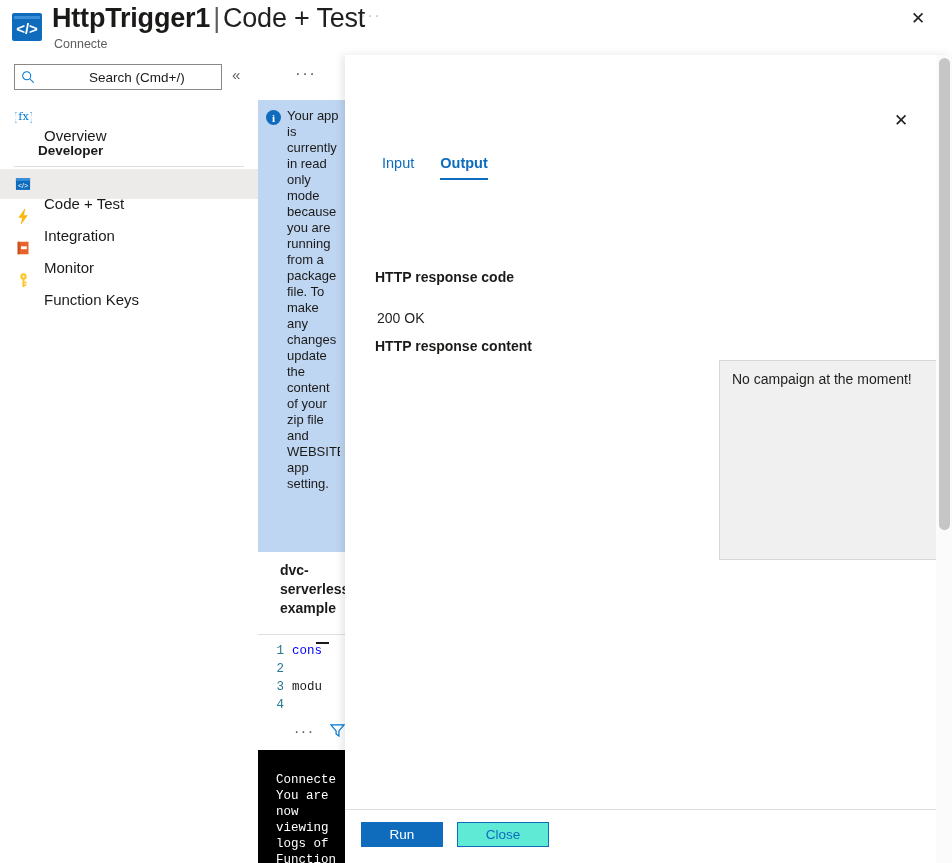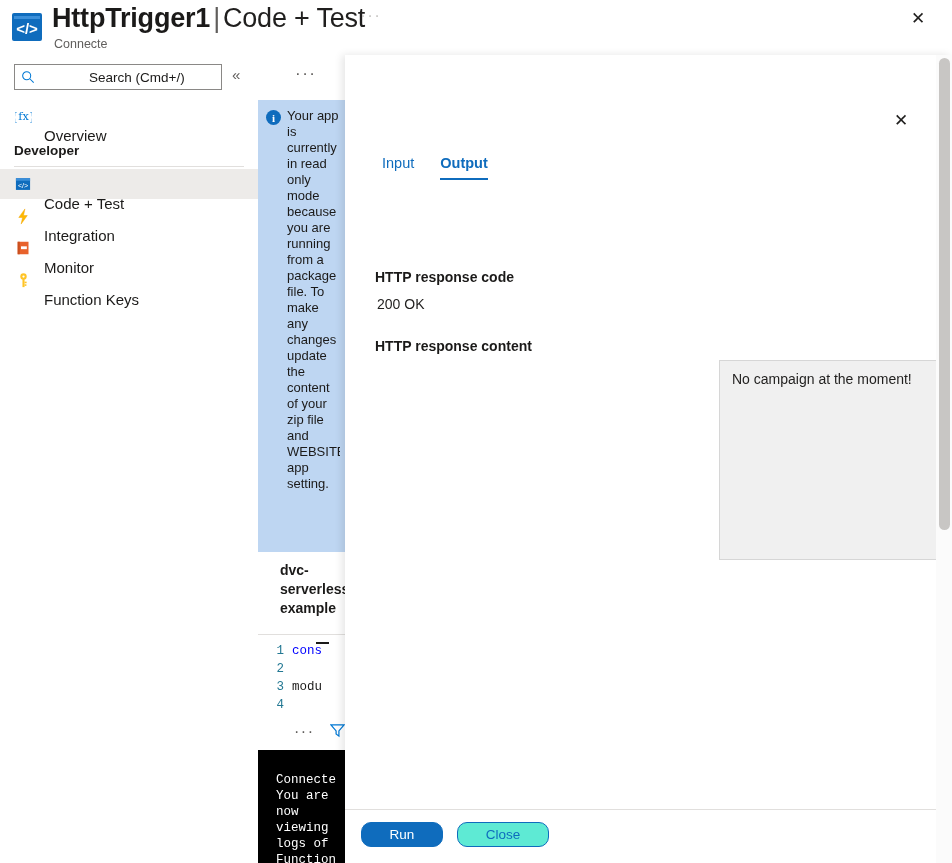--- a/index.html
+++ b/index.html
@@ -124,21 +124,20 @@
   .resp-box {
     position: absolute; left: 374px; top: 305px; width: 518px; height: 200px;
     background: #f0f0f0; border: 1px solid #d6d6d6;
     padding: 10px 12px; font-size: 14px; color: #201f1e; overflow: hidden;
   }
   .footer-sep { position: absolute; left: 0; bottom: 53px; width: 607px; height: 1px; background: #e1dfdd; }
   .btn {
     position: absolute; bottom: 16px; height: 25px; font-size: 13.5px;
     display: flex; align-items: center; justify-content: center; cursor: pointer;
     font-family: "Liberation Sans", sans-serif;
-    border-radius: 10px;
   }
   .btn-primary { left: 16px; width: 82px; background: #0f6cbd; color: #fff; border: 1px solid #0f6cbd; }
   .btn-secondary { left: 112px; width: 92px; background: #5eead4; color: #0f6cbd; border: 1px solid #0f6cbd; }
 
   .vscroll-track { position: absolute; right: 0; top: 55px; width: 16px; height: 808px; background: #fbfbfb; }
   .vscroll-thumb { position: absolute; right: 2px; top: 58px; width: 11px; height: 472px; background: #c8c6c4; border-radius: 6px; cursor: pointer; }
 </style>
 </head>
 <body>
 
@@ -171,21 +170,21 @@
 
     <div class="nav-item" style="top:45px;">
       <span class="nav-ico">
         <svg viewBox="0 0 18 18" width="17" height="17">
           <text x="9" y="13" text-anchor="middle" font-size="12" fill="#0078d4" font-family="DejaVu Serif, serif">{fx}</text>
         </svg>
       </span>
       <span class="nav-label">Overview</span>
     </div>
 
-    <div class="nav-group" style="top:87px;">Developer</div>
+    <div class="nav-group" style="top:87px;margin-left:24px;">Developer</div>
     <div class="nav-divider" style="top:110px;"></div>
 
     <div class="nav-item selected" style="top:113px;">
       <span class="nav-ico">
         <svg viewBox="0 0 18 18" width="16" height="15">
           <rect x="0.5" y="1.5" width="17" height="14" fill="#0f6cbd"></rect>
           <rect x="0.5" y="1.5" width="17" height="3" fill="#3b8fd9"></rect>
           <text x="9" y="13" text-anchor="middle" font-size="8.5" fill="#ffffff" font-family="Liberation Sans, sans-serif">&lt;/&gt;</text>
         </svg>
       </span>
@@ -278,21 +277,21 @@
 
   <div class="overlay">
     <div class="panel-close">✕</div>
 
     <div class="tabs">
       <div class="tab">Input</div>
       <div class="tab active">Output</div>
     </div>
 
     <div class="field-label" style="top:214px;">HTTP response code</div>
-    <div class="field-value" style="top:241px;">200 OK</div>
+    <div class="field-value" style="top:255px;">200 OK</div>
 
     <div class="field-label" style="top:283px;">HTTP response content</div>
     <div class="resp-box">No campaign at the moment!</div>
 
     <div class="footer-sep"></div>
     <div class="btn btn-primary">Run</div>
     <div class="btn btn-secondary">Close</div>
   </div>
 
   <div class="vscroll-track"></div>

